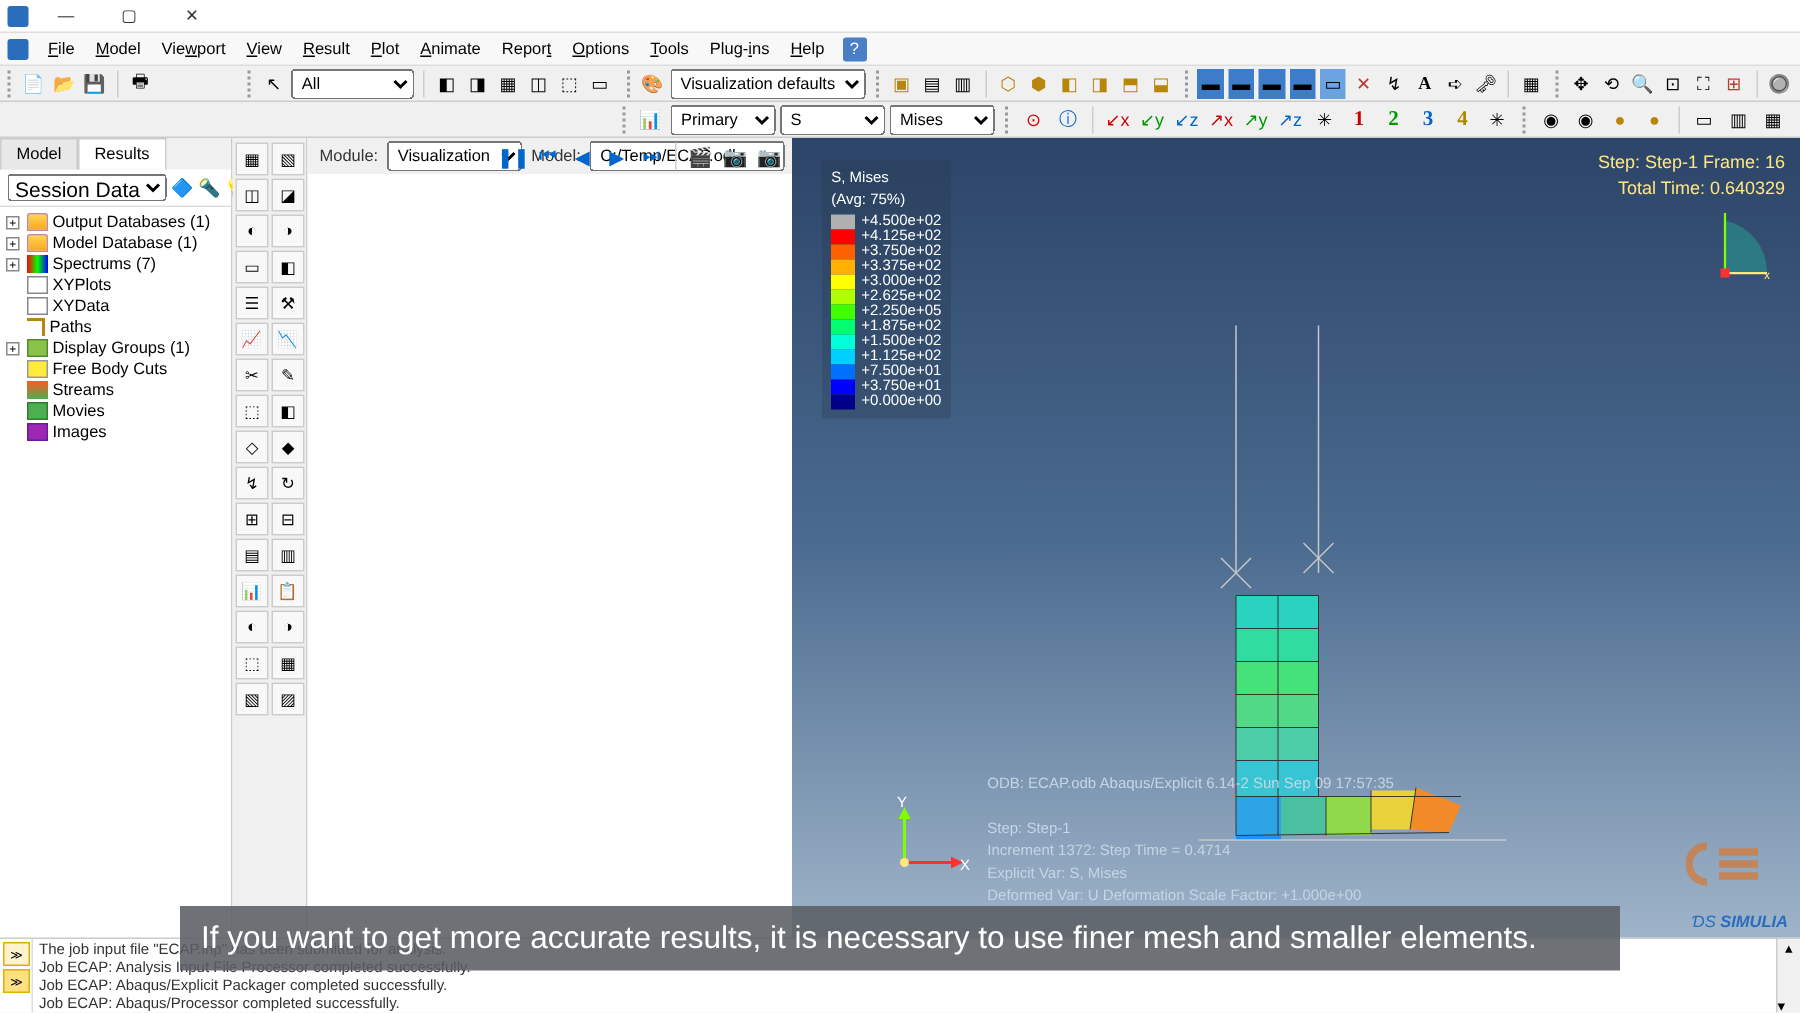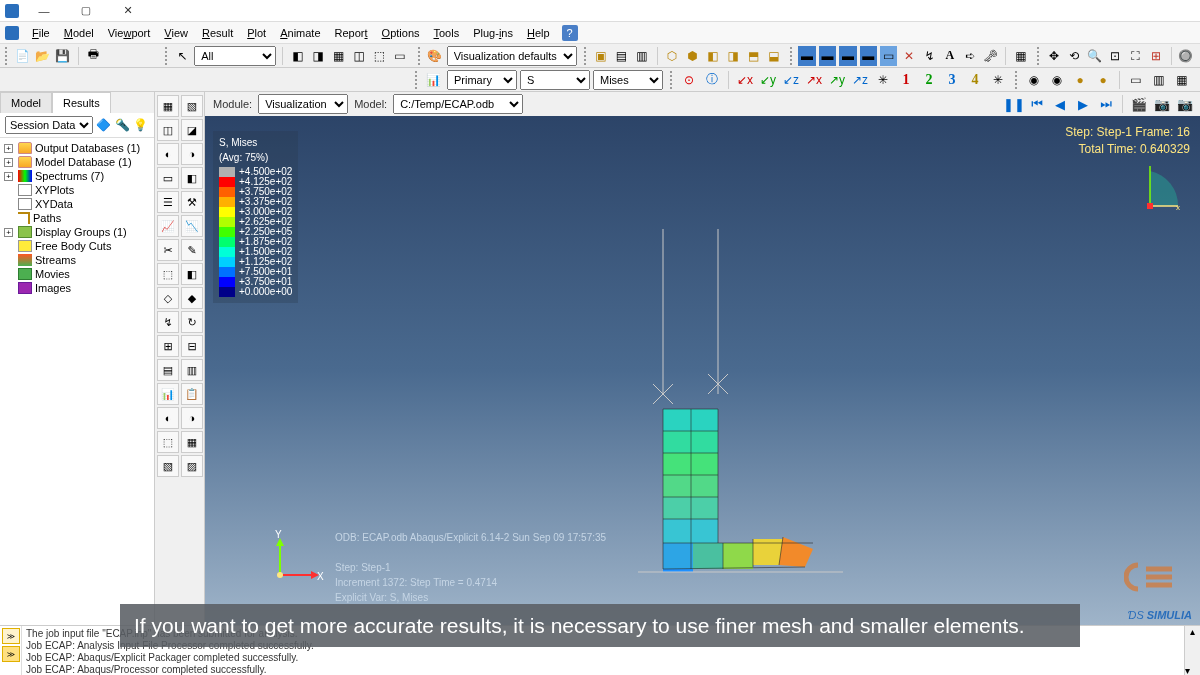--- a/index.html
+++ b/index.html
@@ -29,21 +29,21 @@
 
 
 .content-wrap { flex: 1; display: flex; min-height: 0; }
 
 
 .left-panel { width: 155px; background: #fff; border-right: 1px solid #ccc; display: flex; flex-direction: column; }
 .left-tabs { display: flex; background: #f0f0f0; }
 .left-tab { padding: 4px 10px; border: 1px solid #ccc; border-bottom: none; background: #e8e8e8; cursor: pointer; font-size: 11px; }
 .left-tab.active { background: #fff; }
 .session-row { display: flex; align-items: center; padding: 3px 5px; border-bottom: 1px solid #ddd; gap: 3px; }
-.session-select { flex: 1; height: 18px; font-size: 11px; }
+.session-select { flex: 1; height: 18px; font-size: 14px; }
 .mini-btn { width: 16px; height: 16px; display: flex; align-items: center; justify-content: center; cursor: pointer; font-size: 12px; }
 .tree { flex: 1; overflow: auto; padding: 3px 2px; font-size: 11px; }
 .tree-item { display: flex; align-items: center; padding: 1px 2px; gap: 3px; cursor: pointer; white-space: nowrap; }
 .tree-icon { width: 14px; height: 12px; display: inline-block; flex-shrink: 0; }
 .ico-db { background: linear-gradient(#ffd54f, #f9a825); border-radius: 2px 2px 0 0; border: 1px solid #c88; }
 .ico-spec { background: linear-gradient(to right, #f00, #0f0, #00f); }
 .ico-xy { background: #fff; border: 1px solid #888; }
 .ico-path { width: 12px; height: 12px; border-top: 2px solid #b8860b; border-right: 2px solid #b8860b; }
 .ico-grp { background: #8bc34a; border: 1px solid #558b2f; }
 .ico-fb { background: #ffeb3b; border: 1px solid #999; }
@@ -51,28 +51,28 @@
 .ico-mov { background: #4caf50; border: 1px solid #2e7d32; }
 .ico-img { background: #9c27b0; border: 1px solid #6a1b9a; }
 .expand { width: 9px; height: 9px; border: 1px solid #888; font-size: 8px; line-height: 7px; text-align: center; margin-right: 2px; }
 
 
 .tool-col { width: 50px; background: #f0f0f0; border-right: 1px solid #ccc; padding: 3px 2px; overflow: hidden; }
 .tool-grid { display: grid; grid-template-columns: 1fr 1fr; gap: 2px; }
 .tool-btn { width: 22px; height: 22px; background: #f8f8f8; border: 1px solid #ccc; cursor: pointer; display: flex; align-items: center; justify-content: center; font-size: 11px; overflow: hidden; }
 
 
-.main-area { flex: 1; display: flex; flex-direction: column; background: #fff; }
+.main-area { flex: 1; display: flex; flex-direction: row; background: #fff; }
 .module-bar { height: 24px; display: flex; align-items: center; padding: 0 5px; gap: 3px; background: #f0f0f0; position: relative; }
 .playback { position: absolute; right: 5px; display: flex; gap: 3px; align-items: center; }
 .play-btn { width: 20px; height: 20px; display: flex; align-items: center; justify-content: center; cursor: pointer; color: #0066cc; font-size: 13px; }
 .viewport { flex: 1; background: linear-gradient(to bottom, #2c4468 0%, #4a6a8f 50%, #9fb4c9 100%); position: relative; overflow: hidden; }
 
 
-.legend { position: absolute; left: 8px; top: 15px; background: rgba(40, 55, 75, 0.3); padding: 6px; color: #fff; font-family: 'Courier New', monospace; font-size: 10px; }
+.legend { position: absolute; left: 20px; top: 15px; background: rgba(40, 55, 75, 0.3); padding: 6px; color: #fff; font-family: 'Courier New', monospace; font-size: 10px; }
 .legend-title { margin-bottom: 4px; }
 .legend-scale { display: flex; }
 .legend-bar { width: 16px; display: flex; flex-direction: column; }
 .legend-seg { flex: 1; height: 10px; }
 .legend-labels { display: flex; flex-direction: column; justify-content: space-between; margin-left: 4px; line-height: 10px; }
 
 
 .vp-status-top { position: absolute; right: 10px; top: 8px; color: #ffe680; font-family: 'Courier New', monospace; font-size: 12px; text-align: right; line-height: 1.4; }
 .vp-triad { position: absolute; right: 20px; top: 45px; width: 60px; height: 60px; }
 .vp-info { position: absolute; left: 130px; bottom: 20px; color: #c5d5e5; font-family: Arial, sans-serif; font-size: 10px; line-height: 1.5; }
@@ -442,20 +442,21 @@
         <circle cx="15" cy="45" r="3" fill="#ffe680"></circle>
         <text x="10" y="8" fill="#fff" font-size="10">Y</text>
         <text x="52" y="50" fill="#fff" font-size="10">X</text>
       </svg>
 
       <div class="vp-info">
         <div>ODB: ECAP.odb    Abaqus/Explicit 6.14-2    Sun Sep 09 17:57:35</div><br>
         <div>Step: Step-1</div>
         <div>Increment      1372: Step Time =    0.4714</div>
         <div>Explicit Var: S, Mises</div>
+        <div>Deformed Var: U   Deformation Scale Factor: +1.000e+00</div>
       </div>
 
       <div class="cae-logo">
         <svg width="56" height="32" viewBox="0 0 56 32">
           <path d="M14 4 A12 12 0 1 0 14 28" stroke="#d97730" stroke-width="5" fill="none"></path>
           <line x1="22" y1="8" x2="48" y2="8" stroke="#d97730" stroke-width="5"></line>
           <line x1="22" y1="16" x2="48" y2="16" stroke="#d97730" stroke-width="5"></line>
           <line x1="22" y1="24" x2="48" y2="24" stroke="#d97730" stroke-width="5"></line>
         </svg>
       </div>

